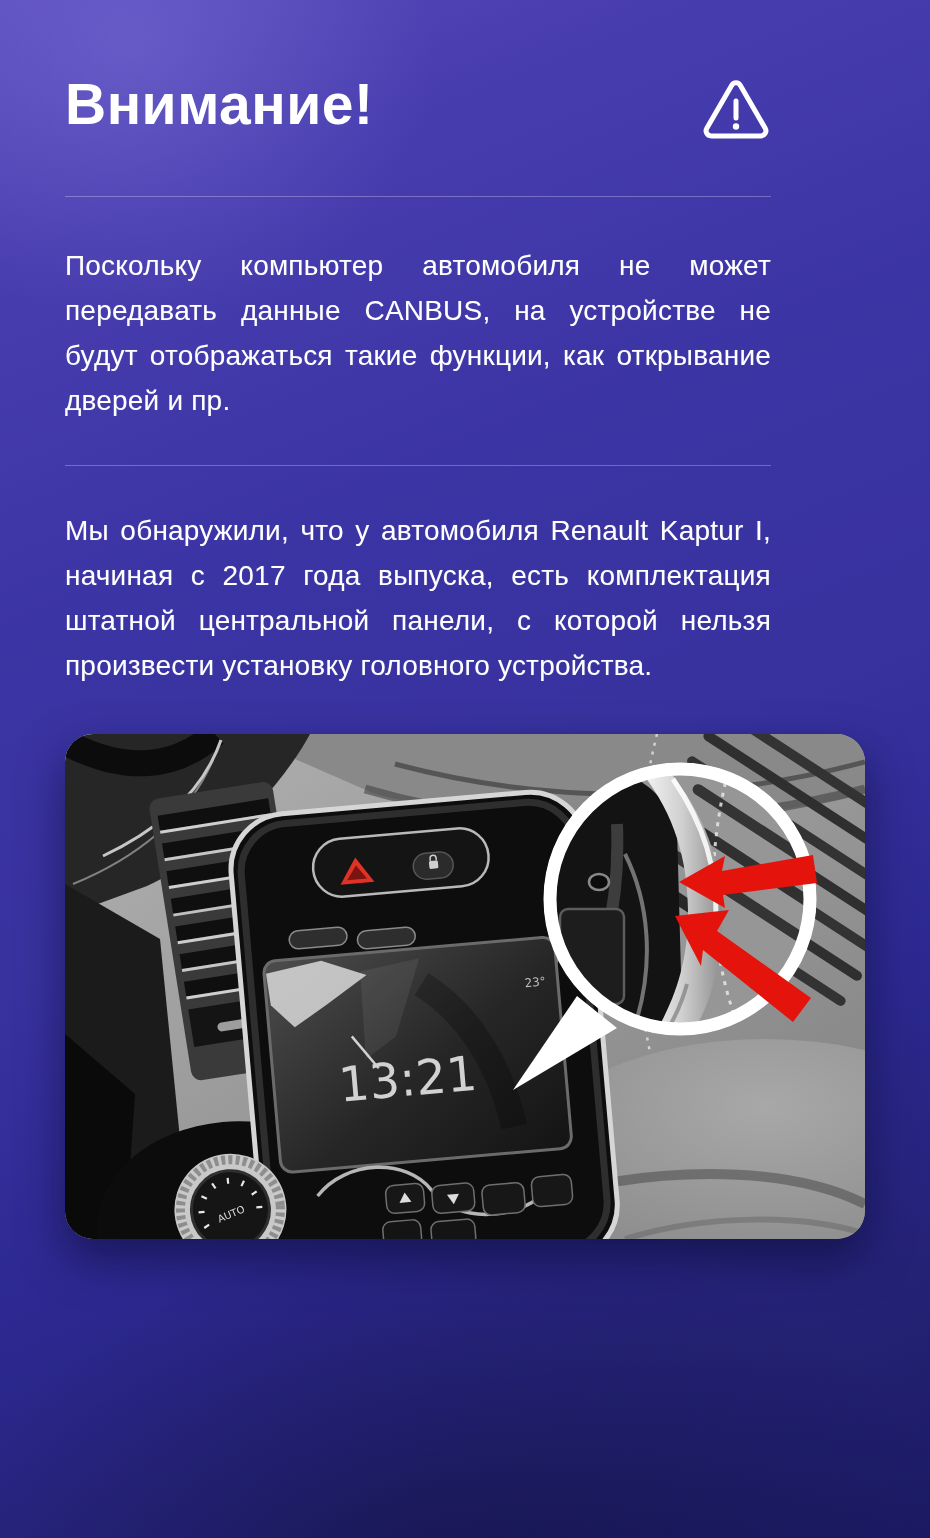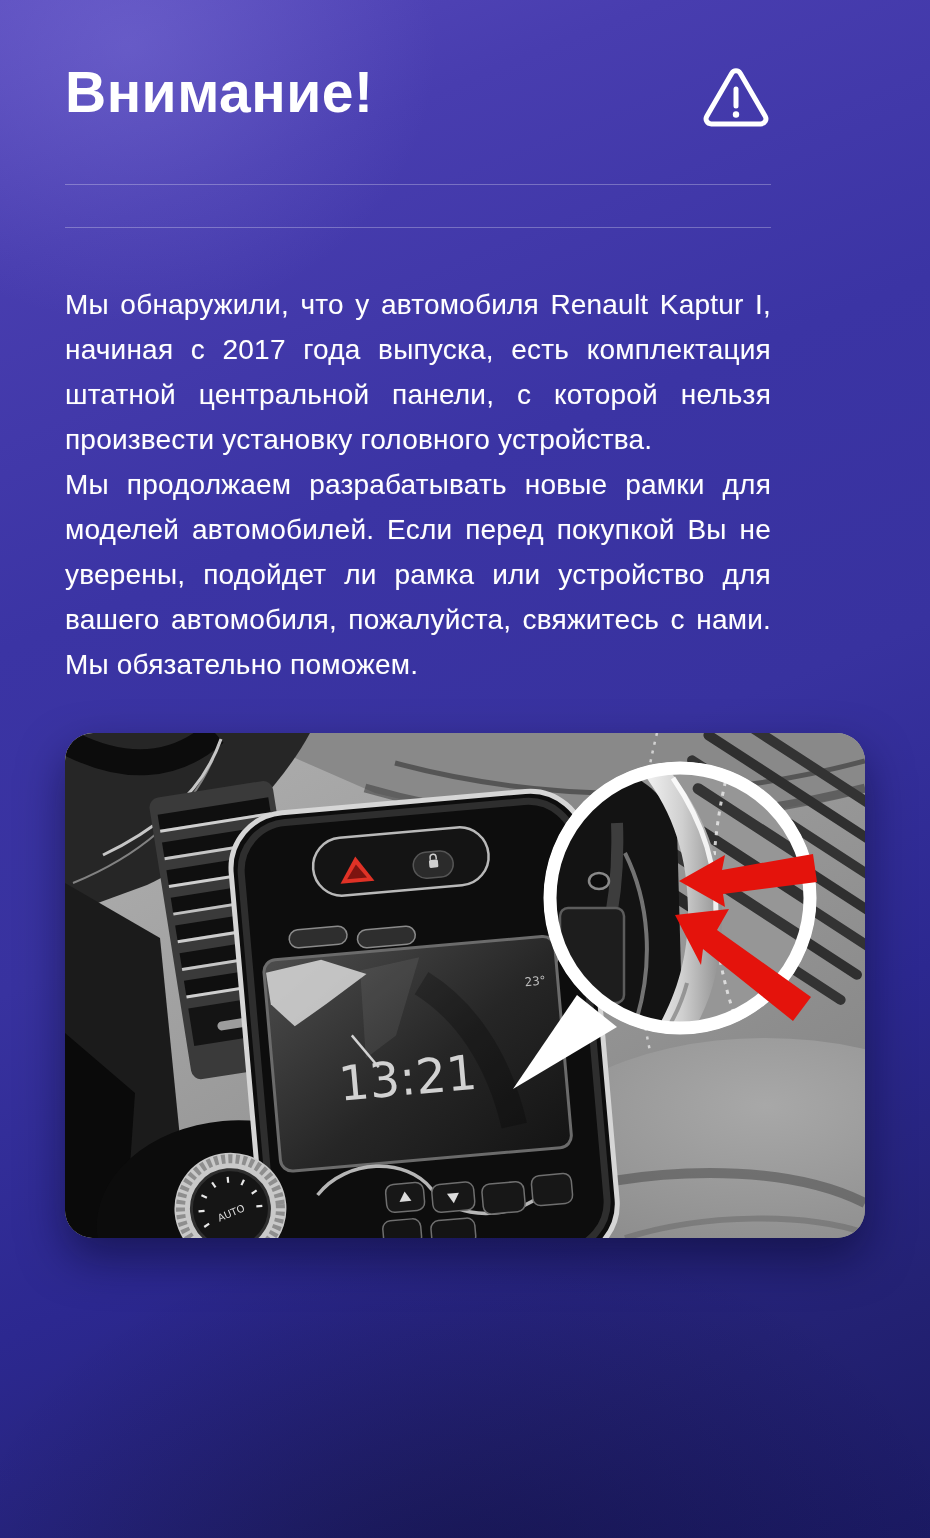--- a/index.html
+++ b/index.html
@@ -12,39 +12,39 @@
   body{
     height:1538px;
     font-family:"Liberation Sans", sans-serif;
     color:var(--text);
     background:
       radial-gradient(55% 30% at 14% 3%, rgba(150,140,235,.30), rgba(150,140,235,0) 60%),
       radial-gradient(80% 35% at 50% 104%, rgba(5,5,30,.35), rgba(5,5,30,0) 70%),
       linear-gradient(158deg, var(--bg-top) 0%, #483daf 14%, #3b34a4 34%, var(--bg-mid) 52%, #2c2890 70%, #242275 86%, var(--bg-bottom) 100%);
     overflow:hidden;
   }
-  .page{width:836px;height:1538px;padding:4px 65px;position:relative;}
+  .page{width:836px;height:1538px;padding:16px 65px;position:relative;}
   .title-row{
     padding-top:56px;
     display:flex;align-items:flex-start;justify-content:space-between;
   }
   .page-title{
     font-size:57px;font-weight:700;letter-spacing:.5px;line-height:1.15;
   }
   .warn-icon{margin-top:8px;margin-right:2px;flex:0 0 auto;}
   .rule{height:1px;background:var(--rule);}
   .rule-1{margin-top:52px;}
   .rule-2{margin-top:42px;}
   .body-text{
     font-size:28px;line-height:45px;letter-spacing:.2px;
     text-align:justify;
     text-shadow:0 0 1px rgba(255,255,255,.25);
   }
   .para-1{margin-top:46px;}
-  .text-block{margin-top:54px;}
+  .text-block{margin-top:42px;}
   .photo-frame{
     margin-top:46px;
     width:800px;height:505px;
     border-radius:28px;overflow:hidden;position:relative;
     box-shadow:0 20px 45px rgba(5,5,35,.5);
     background:#9a9a9a;
   }
   .photo-frame svg{display:block;}
 </style>
 </head>
@@ -58,26 +58,26 @@
       <svg width="66" height="60" viewBox="0 0 66 60">
         <path d="M28.6 5.4 C30.6 2 35.4 2 37.4 5.4 L62.2 48.2 C64.2 51.6 61.8 55.9 57.8 55.9 L8.2 55.9 C4.2 55.9 1.8 51.6 3.8 48.2 Z" fill="none" stroke="#ffffff" stroke-width="5" stroke-linejoin="round"></path>
         <line x1="33" y1="21" x2="33" y2="38" stroke="#ffffff" stroke-width="5" stroke-linecap="round"></line>
         <circle cx="33" cy="46.5" r="3.2" fill="#ffffff"></circle>
       </svg>
     </span>
   </div>
 
   <div class="rule rule-1"></div>
 
+  <p class="body-text para-1">Поскольку компьютер автомобиля не может передавать данные CANBUS, на устройстве не будут отображаться такие функции, как открывание дверей и пр.</p>
 
   <div class="rule rule-2"></div>
 
   <div class="text-block">
     <p class="body-text">Мы обнаружили, что у автомобиля Renault Kaptur I, начиная с 2017 года выпуска, есть комплектация штатной центральной панели, с которой нельзя произвести установку головного устройства.</p>
-    <p class="body-text">Мы продолжаем разрабатывать новые рамки для моделей автомобилей. Если перед покупкой Вы не уверены, подойдет ли рамка или устройство для вашего автомобиля, пожалуйста, свяжитесь с нами. Мы обязательно поможем.</p>
   </div>
 
   <div class="photo-frame">
     <svg width="800" height="505" viewBox="0 0 800 505">
       <defs>
         <linearGradient id="leather" x1="0" y1="0" x2="1" y2="1">
           <stop offset="0" stop-color="#b2b2b2"></stop>
             <stop offset=".5" stop-color="#999999"></stop>
             <stop offset="1" stop-color="#808080"></stop>
         </linearGradient>

